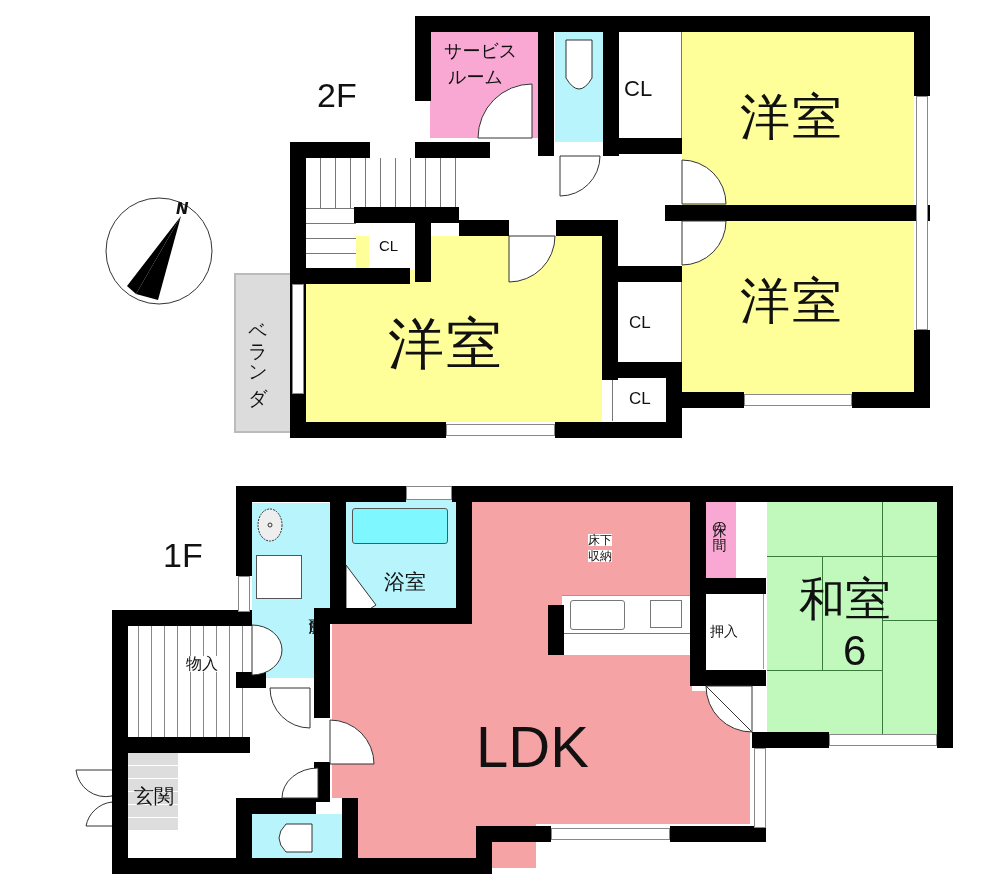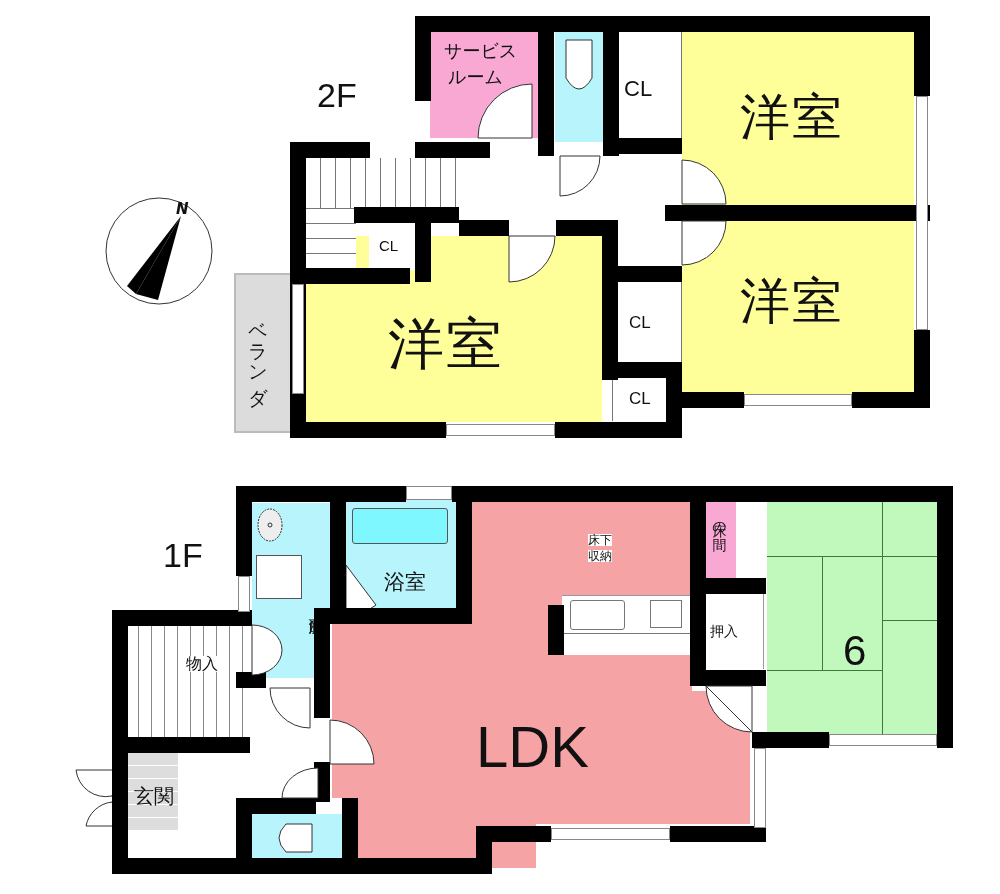--- a/index.html
+++ b/index.html
@@ -166,20 +166,21 @@
 <div class="room white" style="left:706px;top:594px;width:58px;height:75px;border-right:1px solid #999;">
   <span class="lbl" style="left:4px;top:30px;font-size:14px;">押入</span>
 </div>
 
 <div class="room green" style="left:767px;top:502px;width:170px;height:236px;">
   <div class="thin" style="left:0;top:54px;width:170px;height:1px;background:#3a7a3a;"></div>
   <div class="thin" style="left:115px;top:0;width:1px;height:236px;background:#3a7a3a;"></div>
   <div class="thin" style="left:55px;top:54px;width:1px;height:114px;background:#3a7a3a;"></div>
   <div class="thin" style="left:0;top:168px;width:115px;height:1px;background:#3a7a3a;"></div>
   <div class="thin" style="left:115px;top:118px;width:55px;height:1px;background:#3a7a3a;"></div>
+  <span class="lbl" style="left:32px;top:74px;font-size:46px;">和室</span>
   <span class="lbl" style="left:76px;top:128px;font-size:42px;font-family:'Liberation Sans',sans-serif;">6</span>
 </div>
 
 <div class="abs" style="left:126px;top:625px;width:124px;height:112px;background:repeating-linear-gradient(90deg,#fff 0,#fff 12px,#888 12px,#888 13px);"></div>
 <span class="lbl" style="left:186px;top:656px;font-size:16px;background:#fff;">物入</span>
 
 <div class="room grey" style="left:128px;top:752px;width:50px;height:78px;background:repeating-linear-gradient(0deg,#ddd 0,#ddd 12px,#fff 12px,#fff 13px),#ddd;">
 </div>
 <span class="lbl" style="left:134px;top:786px;font-size:20px;">玄関</span>
 <svg width="50" height="60" style="left:72px;top:768px;">

